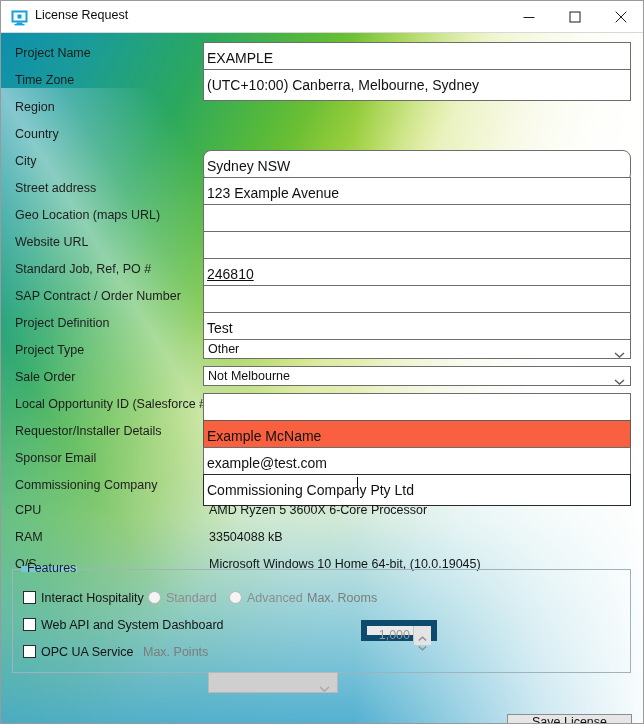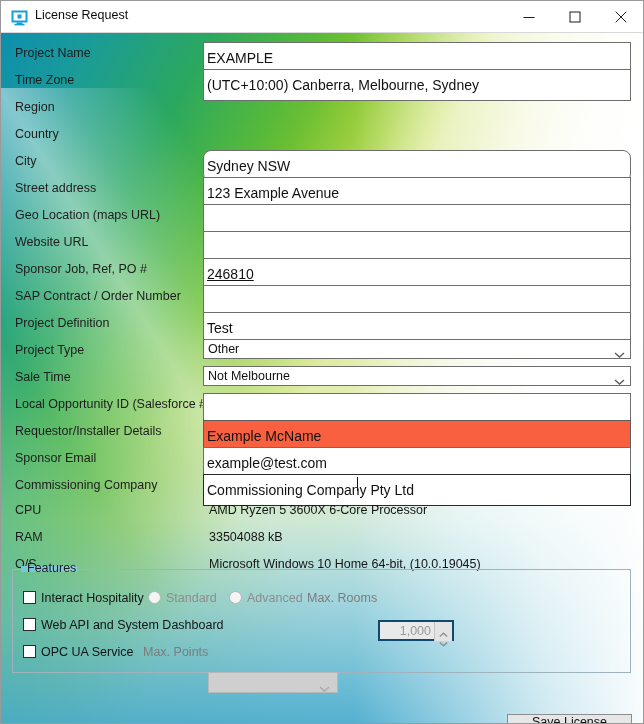--- a/index.html
+++ b/index.html
@@ -255,24 +255,24 @@
   }
   .dim-label {
     position: absolute;
     font-size: 12.5px;
     color: #7d7d7d;
     white-space: nowrap;
     line-height: 14px;
   }
   .spinner {
     position: absolute;
-    left: 377px; top: 587px;
+    left: 360px; top: 587px;
     width: 76px; height: 21px;
     background: #e9e9e9;
-    border: 2px solid #0c4a6e;
+    border: 6px solid #0c4a6e;
     box-sizing: border-box;
   }
   .spinner-val {
     position: absolute;
     right: 21px; top: 0;
     line-height: 19px;
     font-size: 12.5px;
     color: #9a9a9a;
   }
   .spinner-btns {
@@ -377,40 +377,40 @@
 
       <div class="row-label" style="top:148px">Street address</div>
       <input class="field" style="top: 144px;" value="123 Example Avenue">
 
       <div class="row-label" style="top:175px">Geo Location (maps URL)</div>
       <input class="field" style="top: 171px;" value="">
 
       <div class="row-label" style="top:202px">Website URL</div>
       <input class="field" style="top: 198px;" value="">
 
-      <div class="row-label" style="top:229px">Sponsor Job, Ref, PO #</div>
+      <div class="row-label" style="top:229px">Standard Job, Ref, PO #</div>
       <input class="field" style="top: 225px; text-decoration: underline;" value="246810">
 
       <div class="row-label" style="top:256px">SAP Contract / Order Number</div>
       <input class="field" style="top: 252px;" value="">
 
       <div class="row-label" style="top:283px">Project Definition</div>
       <input class="field" style="top: 279px;" value="Test">
 
       <div class="row-label" style="top:310px">Project Type</div>
       <div class="combo" style="top:306px">
         <span class="combo-text">Other</span>
         <span class="combo-arrow">
           <svg width="11" height="8" viewBox="0 0 11 8">
             <path d="M1 2 L5.5 6 L10 2" fill="none" stroke="#5a5a5a" stroke-width="1.4"></path>
           </svg>
         </span>
       </div>
 
-      <div class="row-label" style="top:337px">Sale Time</div>
+      <div class="row-label" style="top:337px">Sale Order</div>
       <div class="combo" style="top:333px">
         <span class="combo-text">Not Melbourne</span>
         <span class="combo-arrow">
           <svg width="11" height="8" viewBox="0 0 11 8">
             <path d="M1 2 L5.5 6 L10 2" fill="none" stroke="#5a5a5a" stroke-width="1.4"></path>
           </svg>
         </span>
       </div>
 
       <div class="row-label" style="top:364px">Local Opportunity ID (Salesforce #)</div>

